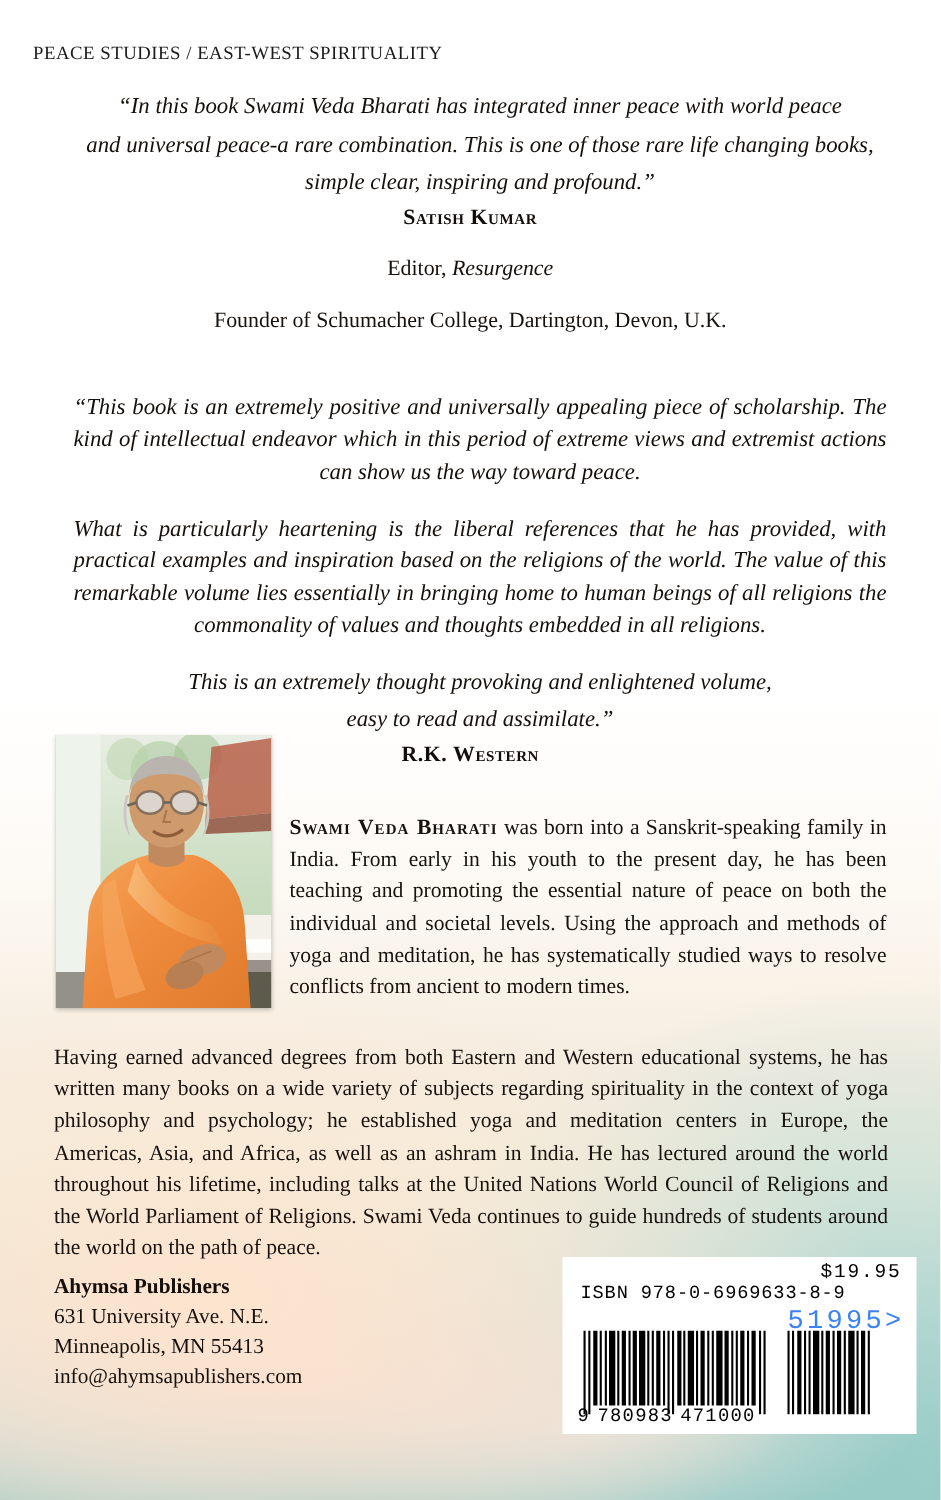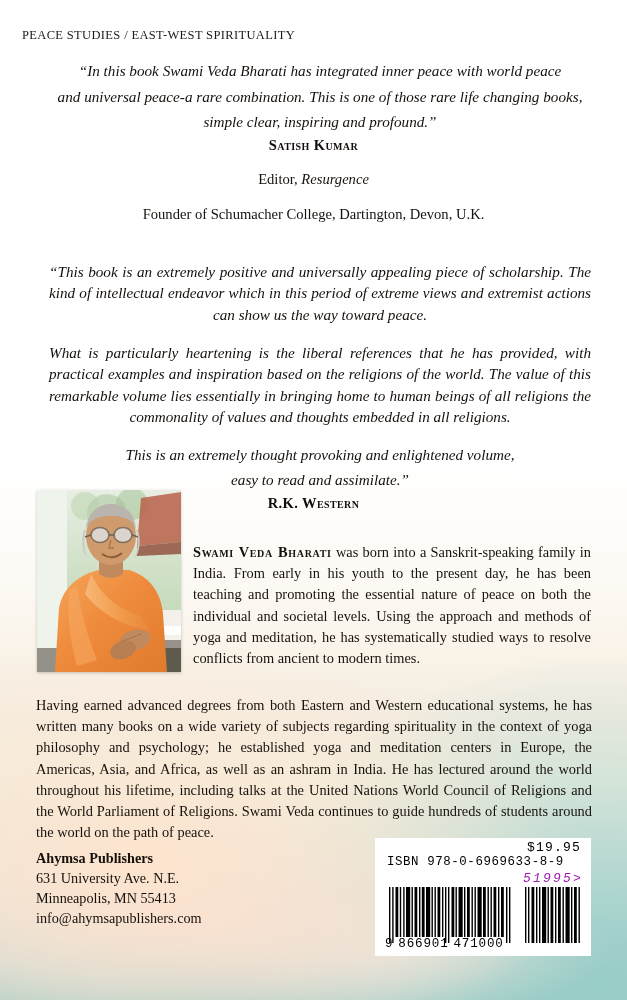--- a/index.html
+++ b/index.html
@@ -141,21 +141,21 @@
     color: #15100c;
     font-family: Liberation Serif, serif;
   }
   .publisher .pub-name { font-weight: bold; }
 
   
   .barcode-box {
     position: absolute;
     left: 375px;
     top: 838px;
-    width: 216px;
+    width: 236px;
     height: 118px;
     background: #ffffff;
     padding: 4px 6px 2px 6px;
     box-sizing: border-box;
   }
   .bc-price {
     position: absolute;
     right: 10px;
     top: 2px;
     font-family: "Liberation Mono", "DejaVu Sans Mono", monospace;
@@ -171,24 +171,23 @@
     font-size: 12.4px;
     letter-spacing: 0.6px;
     color: #000;
     white-space: nowrap;
   }
   .bc-supp-num {
     position: absolute;
     right: 8px;
     top: 33px;
     font-family: "Liberation Mono", "DejaVu Sans Mono", monospace;
-    font-size: 13px;
+    font-size: 18px;
     letter-spacing: 2.2px;
-    color: #a21caf;
-    font-style: italic;
+    color: #3b82f6;
   }
   .bars-main {
     position: absolute;
     left: 13px;
     top: 49px;
     width: 124px;
     height: 56px;
   }
   .bars-supp {
     position: absolute;
@@ -378,16 +377,16 @@
             <rect x="35" y="0" width="2.8" height="56"></rect>
           <rect x="39.5" y="0" width="1.4" height="56"></rect>
             <rect x="42.5" y="0" width="4.2" height="56"></rect>
           <rect x="48" y="0" width="1.4" height="56"></rect>
             <rect x="51" y="0" width="2.8" height="56"></rect>
           <rect x="55.5" y="0" width="1.4" height="56"></rect>
         </g>
       </svg>
     </div>
 
-    <div class="bc-ean"><span>9</span><span class="sp"></span><span>866901</span><span class="sp"></span><span>471000</span></div>
+    <div class="bc-ean"><span>9</span><span class="sp"></span><span>780983</span><span class="sp"></span><span>471000</span></div>
   </div>
 
 </div>
 
 </body></html>

